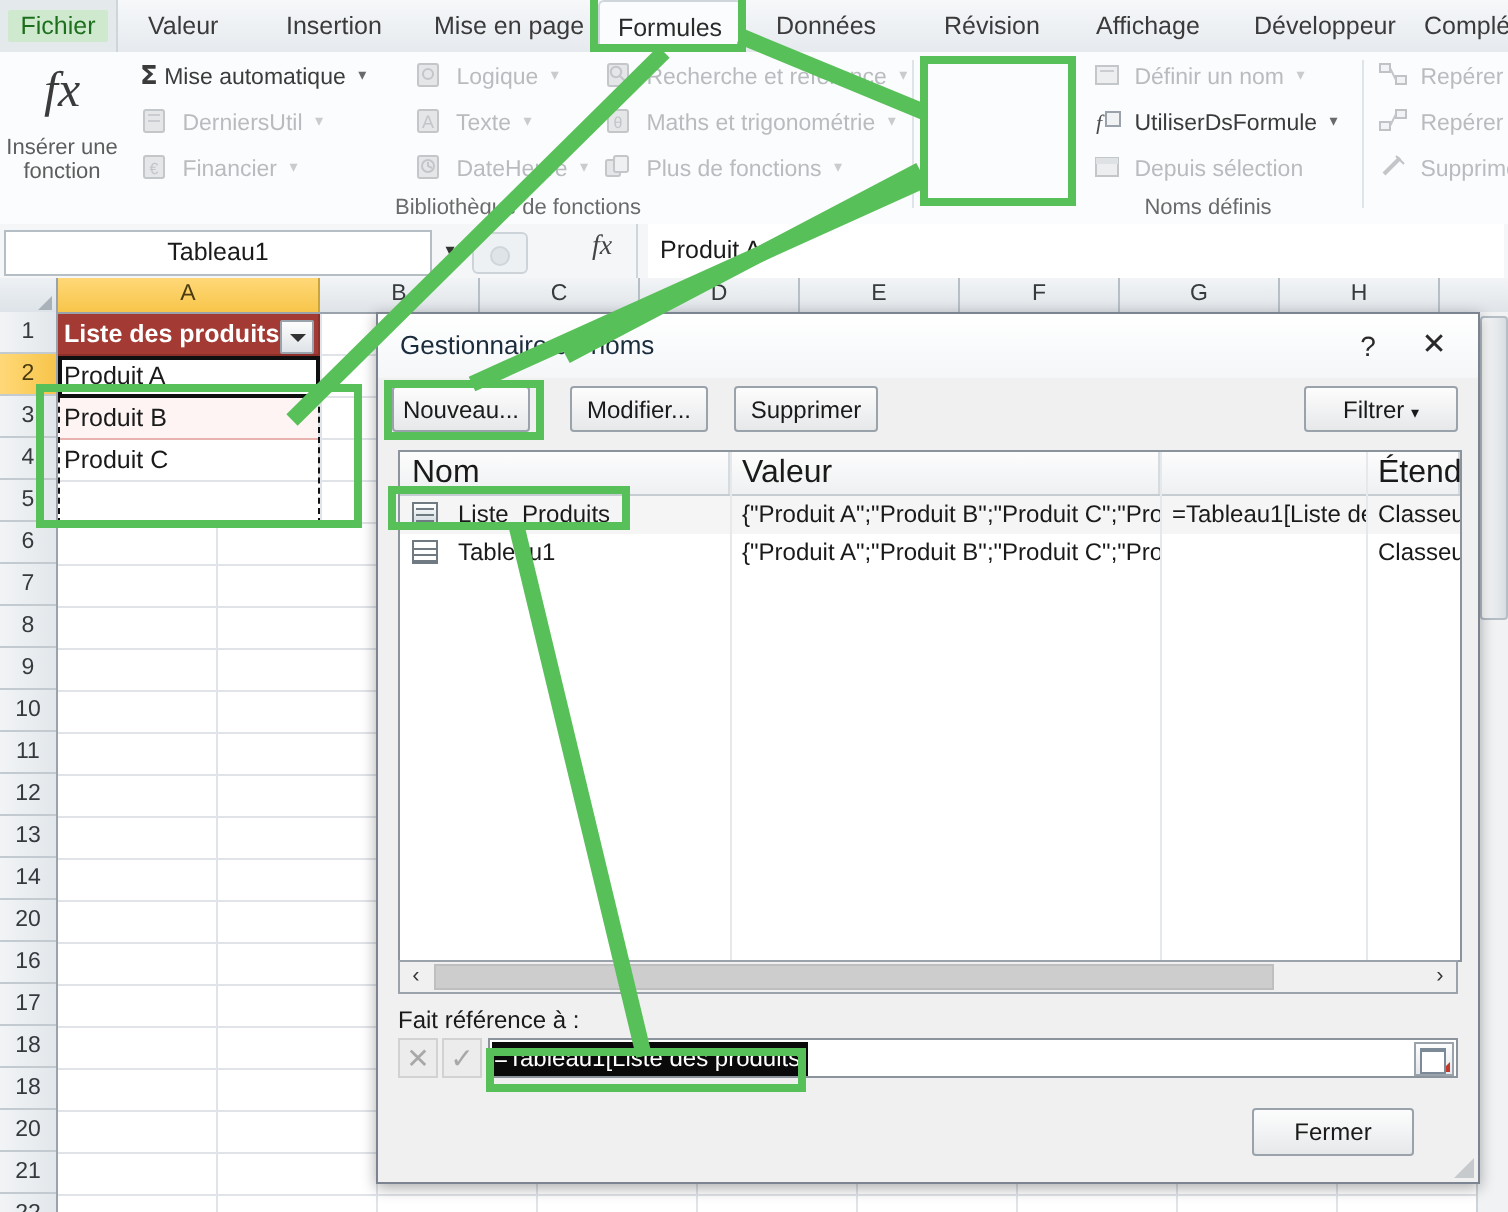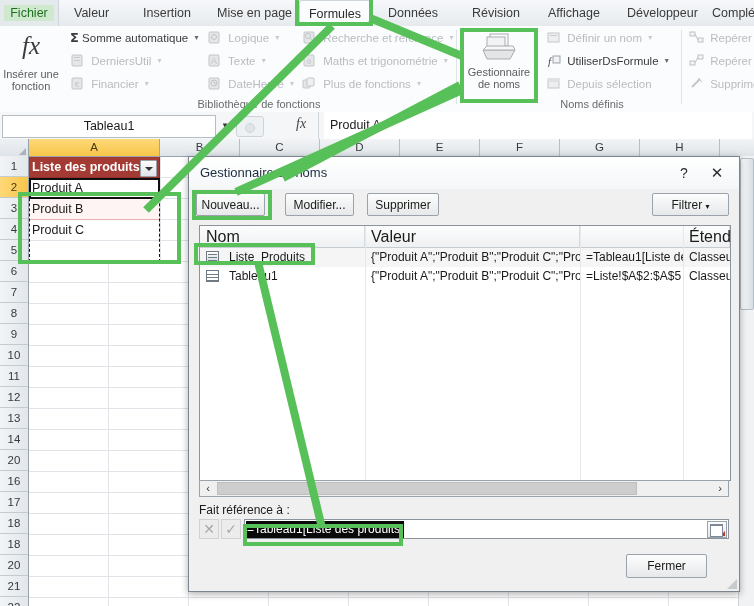--- a/index.html
+++ b/index.html
@@ -188,21 +188,21 @@
       <div class="fx" style="left:22px;top:6px;">fx</div>
       <div class="bigbtn" style="left:0;top:42px;width:62px;">
         <span>Insérer une</span><br>
         <span>fonction</span>
       </div>
     </div>
 
     <div class="rgroup" style="left:62px;width:394px;">
       <div class="cmd lit" style="left:8px;top:5px;">
         <span class="sigma">Σ</span>
-        <span>Somme automatique</span>
+        <span>Mise automatique</span>
         <span class="caret">▾</span>
       </div>
       <div class="cmd" style="left:8px;top:28px;">
         <span class="ic">
           <svg width="15" height="13">
               <rect x="2" y="1" width="10" height="11" rx="1" fill="#e4e6e8" stroke="#c4c7ca"></rect>
               <rect x="4" y="3" width="6" height="1" fill="#c9ccd0"></rect>
               <rect x="4" y="6" width="6" height="1" fill="#c9ccd0"></rect>
             </svg></span>
         <span>DerniersUtil</span>
@@ -274,32 +274,20 @@
             </svg></span>
         <span>Plus de fonctions</span>
         <span class="caret">▾</span>
       </div>
 
       <div class="grouplabel">Bibliothèque de fonctions</div>
     </div>
     <div class="rsep" style="left:456px;"></div>
 
     <div class="rgroup" style="left:458px;width:222px;">
-      <div class="bigbtn" style="left:2px;top:0;width:78px;">
-        <span style="display:block;margin:6px auto 4px;width:38px;height:30px;">
-          <svg width="38" height="30">
-            <rect x="10" y="2" width="18" height="12" fill="#fbfbfb" stroke="#a9adb1"></rect>
-            <rect x="7" y="5" width="18" height="12" fill="#f2f3f4" stroke="#a9adb1"></rect>
-            <path d="M3 18 L35 18 L30 27 L7 27 Z" fill="#e3e5e7" stroke="#a9adb1"></path>
-            <path d="M3 18 L7 14 L33 14 L35 18 Z" fill="#f7f8f9" stroke="#a9adb1"></path>
-          </svg>
-        </span>
-        <span>Gestionnaire</span><br>
-        <span>de noms</span>
-      </div>
       <div class="cmd" style="left:88px;top:5px;">
         <span class="ic">
           <svg width="15" height="13">
               <rect x="2" y="2" width="11" height="9" fill="#eceef0" stroke="#c4c7ca"></rect>
               <rect x="4" y="4" width="7" height="1" fill="#c9ccd0"></rect>
             </svg></span>
         <span>Définir un nom</span>
         <span class="caret">▾</span>
       </div>
       <div class="cmd lit" style="left:88px;top:28px;">
@@ -312,21 +300,21 @@
         <span class="caret">▾</span>
       </div>
       <div class="cmd" style="left:88px;top:51px;">
         <span class="ic">
           <svg width="15" height="13">
               <rect x="2" y="2" width="11" height="9" fill="#eceef0" stroke="#c4c7ca"></rect>
               <rect x="2" y="2" width="11" height="3" fill="#dfe2e5"></rect>
             </svg></span>
         <span>Depuis sélection</span>
       </div>
-      <div class="grouplabel" style="left:58px;width:152px;">Noms définis</div>
+      <div class="grouplabel" style="left:70px;width:152px;">Noms définis</div>
     </div>
     <div class="rsep" style="left:681px;"></div>
 
     <div class="rgroup" style="left:683px;width:71px;">
       <div class="cmd" style="left:6px;top:5px;">
         <span class="ic">
           <svg width="15" height="13">
               <rect x="1" y="1" width="5" height="4" fill="#f2f3f4" stroke="#bfc3c6"></rect>
               <rect x="9" y="7" width="5" height="4" fill="#f2f3f4" stroke="#bfc3c6"></rect>
               <path d="M6 3 L9 9" stroke="#c3c6c9"></path>
@@ -458,21 +446,20 @@
       <div class="lcell" style="left:23px;width:142px;">Liste_Produits</div>
       <div class="lcell" style="left:165px;width:215px;">{"Produit A";"Produit B";"Produit C";"Produit D"}</div>
       <div class="lcell" style="left:380px;width:103px;">=Tableau1[Liste de...</div>
       <div class="lcell" style="left:483px;width:47px;">Classeu</div>
     </div>
 
     <div class="lrow" style="top:41px;">
       <span class="nameicon tbl"></span>
       <div class="lcell" style="left:23px;width:142px;">Tableau1</div>
       <div class="lcell" style="left:165px;width:215px;">{"Produit A";"Produit B";"Produit C";"Produit D"}</div>
-      <div class="lcell" style="left:380px;width:103px;">=Liste!$A$2:$A$5</div>
       <div class="lcell" style="left:483px;width:47px;">Classeu</div>
     </div>
 
     <div style="position:absolute;left:165px;top:0;width:1px;height:254px;background:#e6e9ec;"></div>
     <div style="position:absolute;left:380px;top:0;width:1px;height:254px;background:#e6e9ec;"></div>
     <div style="position:absolute;left:483px;top:0;width:1px;height:254px;background:#e6e9ec;"></div>
   </div>
 
   <div id="hscrollwrap">
     <div id="hsleft">‹</div>

